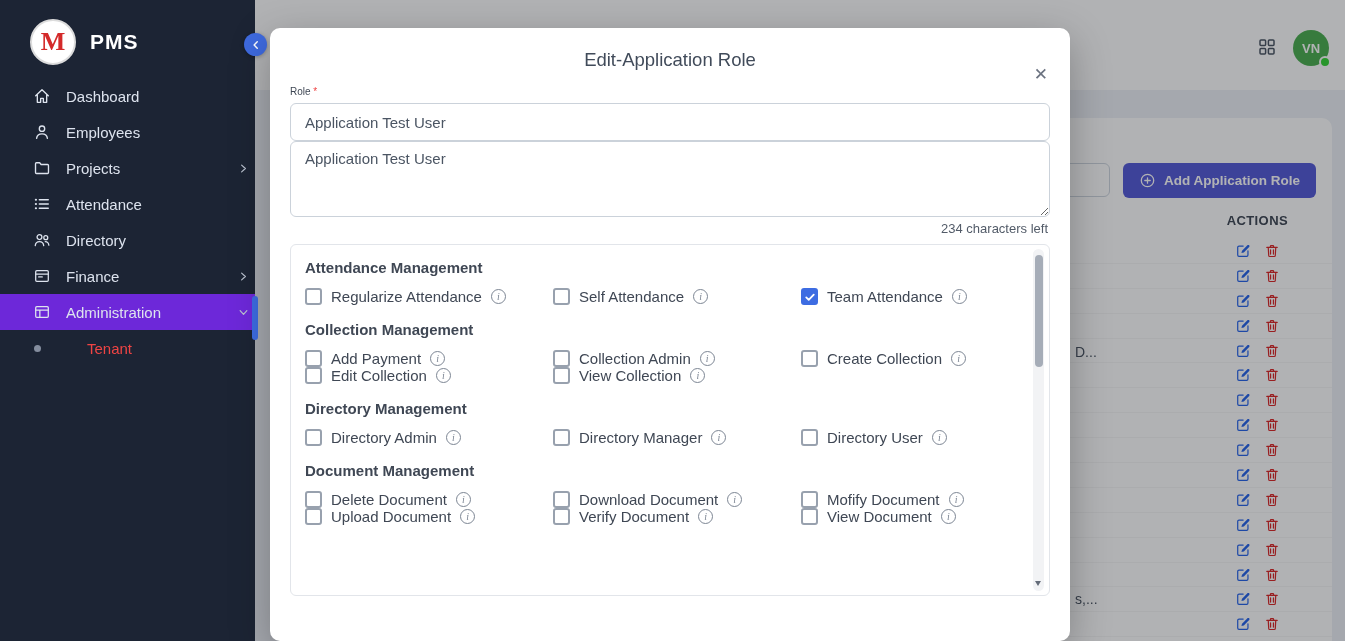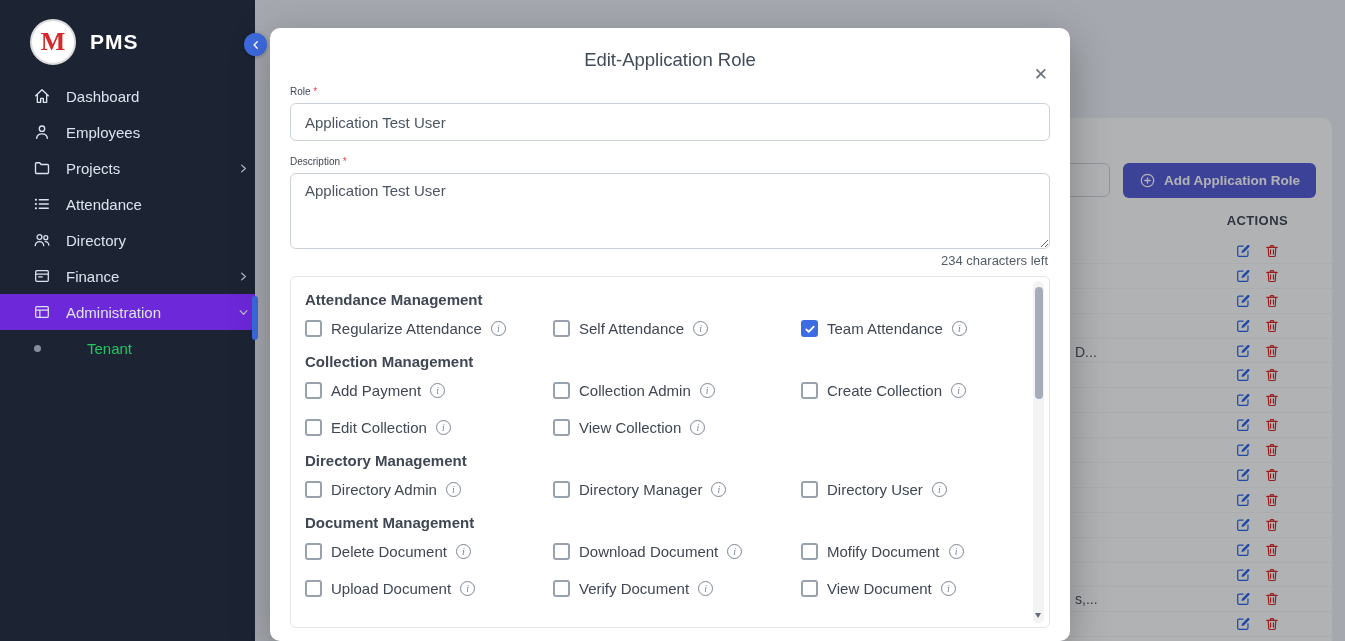--- a/index.html
+++ b/index.html
@@ -44,21 +44,21 @@
     display:flex;align-items:center;justify-content:center;font-family:"Liberation Serif",serif;
     font-weight:700;font-size:26px;}
   .brand-name{color:#fff;font-size:21px;font-weight:700;letter-spacing:1px;}
   .menu-item{height:36px;display:flex;align-items:center;gap:15px;padding:0 4px 0 33px;color:#dde3ee;
     font-size:15px;cursor:pointer;}
   .menu-item.active{background:#6d28d9;}
   .mi-icon{width:18px;height:18px;color:#dde3ee;flex-shrink:0;}
   .mi-icon svg{width:18px;height:18px;display:block;}
   .mi-chev{margin-left:auto;width:15px;height:15px;color:#b9c1cf;}
   .mi-chev svg{width:15px;height:15px;display:block;}
-  .sub-item{height:36px;display:flex;align-items:center;padding-left:34px;color:#22c55e;font-size:15px;cursor:pointer;}
+  .sub-item{height:36px;display:flex;align-items:center;padding-left:34px;color:#ef4444;font-size:15px;cursor:pointer;}
   .sub-bullet{width:7px;height:7px;border-radius:50%;background:#848d9e;margin-right:46px;flex-shrink:0;}
   .sub-item.active{color:#fff;}
   .sub-item.active .sub-bullet{background:var(--primary,#3d6ce2);width:9px;height:9px;margin-right:44px;}
   .active-bar{position:absolute;right:-3px;top:296px;width:6px;height:44px;background:var(--primary,#3d6ce2);
     border-radius:3px;}
 
   .collapse{position:absolute;left:244px;top:33px;width:23px;height:23px;border-radius:50%;
     background:var(--toggle,#3e6adf);border:none;z-index:30;cursor:pointer;display:flex;align-items:center;
     justify-content:center;padding:0;box-shadow:0 1px 4px rgba(0,0,0,.3);}
   .collapse svg{width:14px;height:14px;display:block;}
@@ -73,41 +73,55 @@
   .req{color:#ef4444;}
   .f-input{width:100%;height:38px;border:1px solid #cbd2da;border-radius:6px;padding:0 14px;font-size:15px;
     color:#4b5563;font-family:inherit;outline:none;background:#fff;}
   .f-textarea{width:100%;height:76px;border:1px solid #cbd2da;border-radius:6px;padding:8px 14px;font-size:15px;
     color:#4b5563;font-family:inherit;outline:none;resize:both;background:#fff;display:block;}
   .chars{text-align:right;font-size:13px;color:#525b68;margin:4px 2px 8px 0;}
   .perm-box{position:relative;border:1px solid #e2e5ea;border-radius:6px;height:352px;
     padding:4px 24px 0 14px;overflow:hidden;}
   .perm-title{font-size:15px;font-weight:700;color:#3f4754;margin-top:16px;}
   .perm-title.first{margin-top:10px;}
-  .perm-grid{display:grid;grid-template-columns:248px 248px auto;row-gap:20px;margin-top:12px;}
+  .perm-grid{display:grid;grid-template-columns:248px 248px auto;row-gap:0;margin-top:12px;}
   .perm-item{display:flex;align-items:center;gap:9px;font-size:15px;color:#3f4754;cursor:pointer;}
   .cb{width:17px;height:17px;border:2px solid #98a1ae;border-radius:3px;background:#fff;display:flex;
     align-items:center;justify-content:center;flex-shrink:0;}
   .cb svg{display:none;width:12px;height:12px;}
   .cb.checked{background:var(--primary,#3d6ce2);border-color:var(--primary,#3d6ce2);}
   .cb.checked svg{display:block;}
   .info{width:15px;height:15px;border:1px solid #7d8694;border-radius:50%;color:#7d8694;font-size:10px;
     line-height:1;display:flex;align-items:center;justify-content:center;flex-shrink:0;
     font-family:"Liberation Serif",serif;font-style:italic;}
   .sb-track{position:absolute;top:4px;bottom:4px;right:5px;width:11px;background:#f2f3f5;border-radius:6px;}
   .sb-thumb{position:absolute;top:6px;left:1.5px;width:8px;height:112px;background:#a6adb8;border-radius:4px;cursor:grab;}
   .sb-down{position:absolute;bottom:5px;left:2px;width:0;height:0;border-left:3.5px solid transparent;
     border-right:3.5px solid transparent;border-top:5px solid #646c79;cursor:pointer;}
 </style>
 </head>
 <body>
 
 <div class="screen">
 
   <div class="main">
+    <div class="topbar">
+      <span class="apps-btn">
+          <svg viewBox="0 0 20 20" fill="none" stroke="currentColor" stroke-width="1.5">
+            <rect x="3" y="3" width="5.6" height="5.6" rx="1"></rect>
+            <rect x="11.4" y="3" width="5.6" height="5.6" rx="1"></rect>
+            <rect x="3" y="11.4" width="5.6" height="5.6" rx="1"></rect>
+            <rect x="11.4" y="11.4" width="5.6" height="5.6" rx="1"></rect>
+          </svg>
+        </span>
+      <div class="avatar">
+        <span>VN</span>
+        <span class="status-dot"></span>
+      </div>
+    </div>
     <div class="card">
       <div class="search-partial"></div>
       <button class="add-btn">
         <span class="add-ic">
             <svg viewBox="0 0 20 20" fill="none" stroke="currentColor" stroke-linecap="round" stroke-linejoin="round" stroke-width="1.5">
               <circle cx="10" cy="10" r="7.3"></circle>
               <path d="M10 6.8v6.4M6.8 10h6.4"></path>
             </svg>
           </span>
         <span>Add Application Role</span>
@@ -432,21 +446,20 @@
       </svg>
     </button>
 
   <div class="modal">
     <button class="close">✕</button>
     <h2 class="m-title">Edit-Application Role</h2>
 
     <label class="f-label"><span>Role</span> <span class="req">*</span></label>
     <input class="f-input" value="Application Test User" style="">
 
-    <label class="f-label"><span>Description</span> <span class="req">*</span></label>
     <textarea class="f-textarea" style="">Application Test User</textarea>
     <div class="chars">234 characters left</div>
 
     <div class="perm-box">
       <div id="perm-sections">
           <div class="perm-title first">Attendance Management</div>
           <div class="perm-grid">
             <div class="perm-item">
               <span class="cb"></span>
               <span>Regularize Attendance</span>

